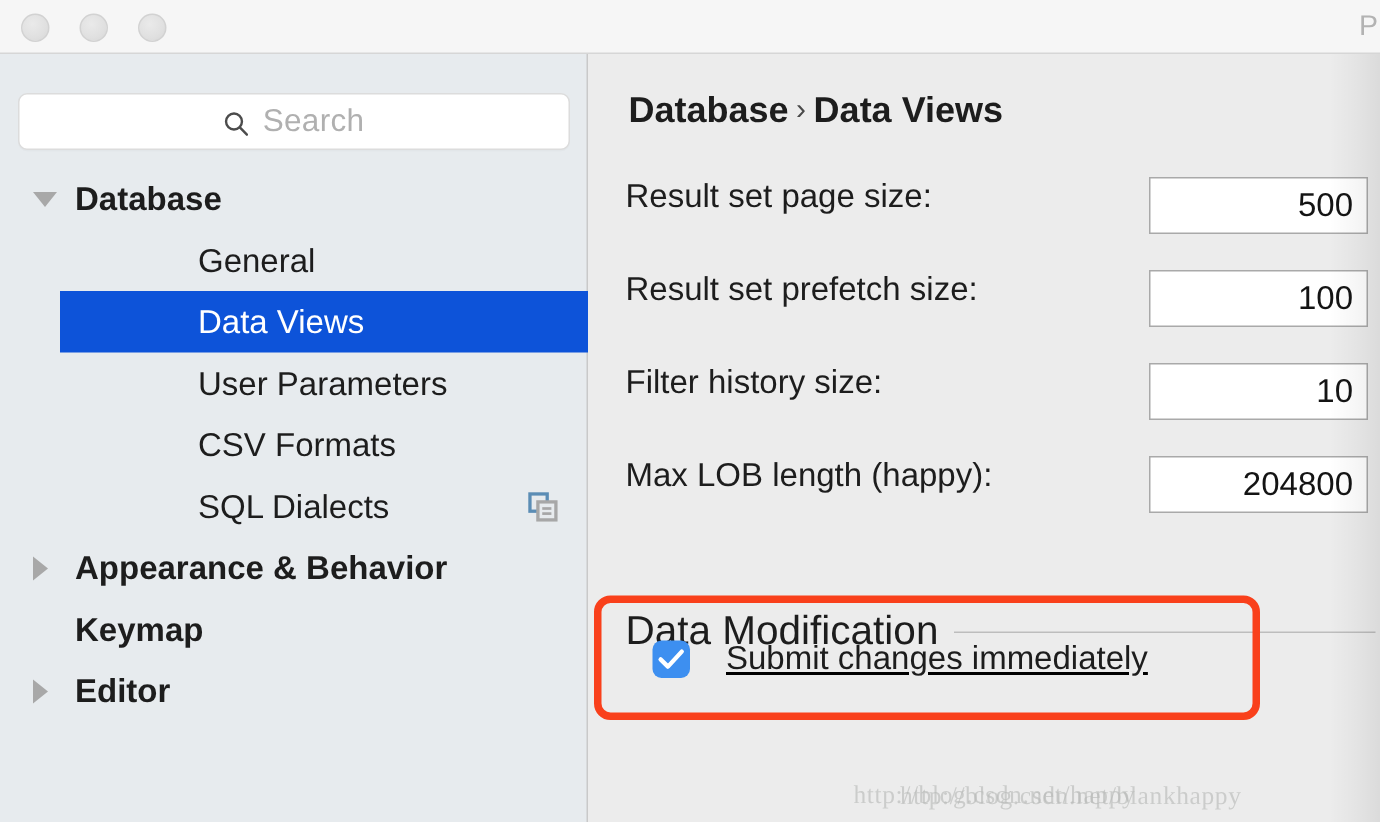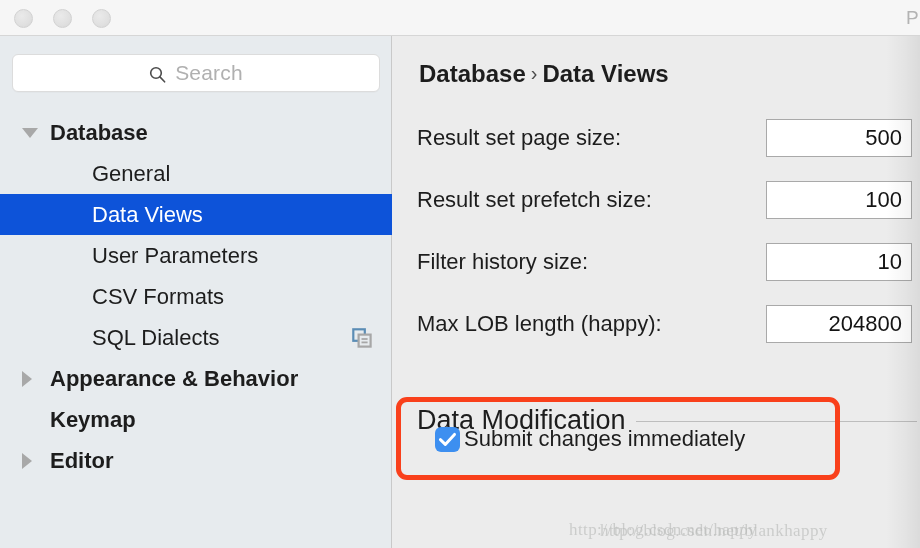--- a/index.html
+++ b/index.html
@@ -61,21 +61,21 @@
     left: 0; top: 36px;
     width: 392px;
     height: 512px;
     background: #e7ebee;
     border-right: 1px solid #c9c9c9;
     box-sizing: border-box;
   }
   .search-wrap {
     position: absolute;
     left: 12px;
-    top: 18px;
+    top: 26px;
     width: 368px;
     height: 38px;
   }
   .search-field {
     width: 100%;
     height: 100%;
     box-sizing: border-box;
     background: #ffffff;
     border: 1px solid #dcdcdc;
     border-radius: 6px;
@@ -131,21 +131,21 @@
     border-top: 8px solid transparent;
     border-bottom: 8px solid transparent;
     border-left: 10px solid #a8a8a8;
   }
   .tree-label {
     font-size: 22px;
     color: #1d1d1d;
     white-space: nowrap;
   }
   .tree-row.group .tree-label { font-weight: bold; }
-  .tree-row.child { padding-left: 92px; }
+  .tree-row.child { padding-left: 92px; margin-left: 40px; }
   .tree-row.selected {
     background: #0d53d9;
   }
   .tree-row.selected .tree-label { color: #ffffff; }
 
   .copy-icon {
     position: absolute;
     right: 20px;
     top: 11px;
     width: 20px;
@@ -187,21 +187,21 @@
     position: relative;
     top: -2px;
   }
 
   .field-row {
     position: absolute;
     left: 24px;
     width: 497px;
     height: 40px;
     display: flex;
-    align-items: center;
+    align-items: flex-start;
   }
   .field-label {
     font-size: 22px;
     color: #1d1d1d;
     white-space: nowrap;
   }
   .field-input {
     position: absolute;
     left: 349px;
     width: 146px;
@@ -253,21 +253,22 @@
     border: 5px solid #f9401b;
     border-radius: 11px;
   }
 
   .checkbox-row {
     position: absolute;
     left: 42px;
     top: 390px;
     display: flex;
     align-items: center;
-    gap: 4px;
+    gap: 24px;
+    text-decoration: underline;
   }
   .checkbox {
     width: 25px;
     height: 25px;
     border-radius: 6px;
     background: #3d8ff0;
     flex: none;
     position: relative;
   }
   .checkbox svg { display: block; }

